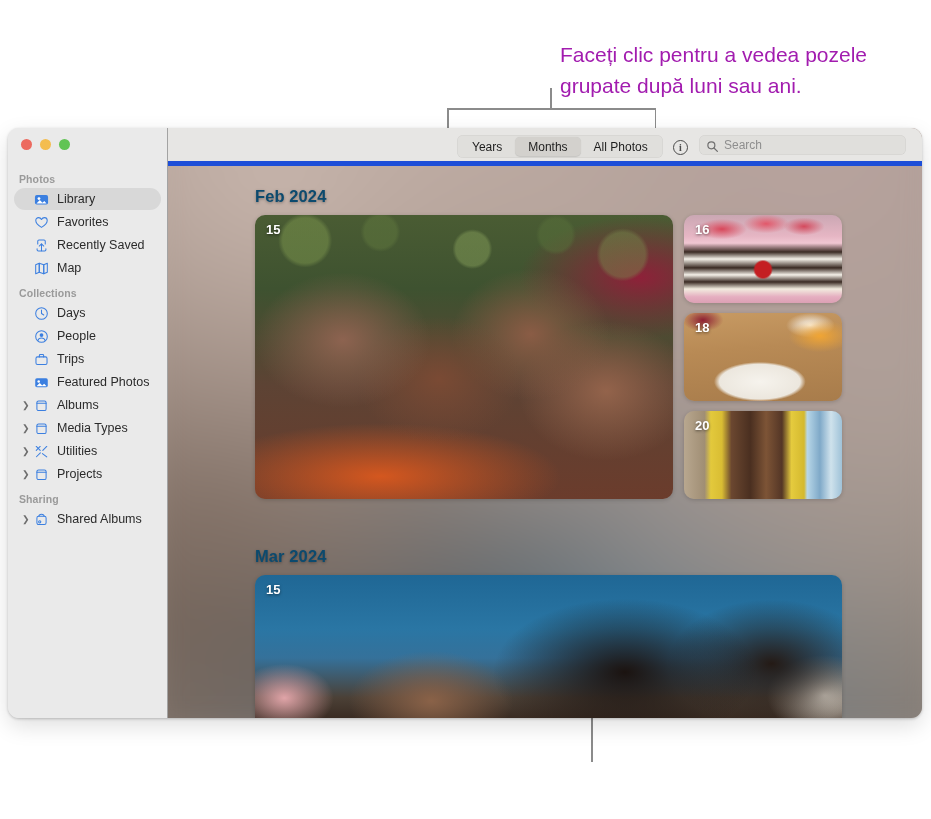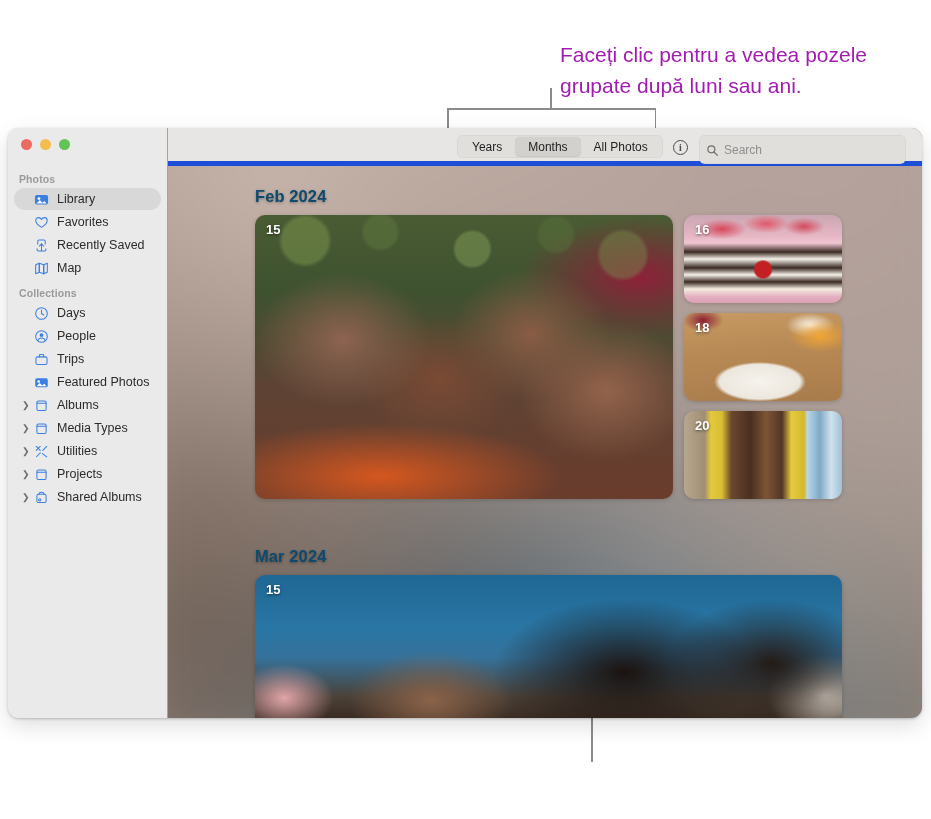--- a/index.html
+++ b/index.html
@@ -131,21 +131,21 @@
   #info-button {
     position: absolute; left: 505px; top: 12px;
     width: 15px; height: 15px; border-radius: 50%;
     border: 1.2px solid #4a4a4a; color: #4a4a4a;
     font-size: 10px; font-weight: 600;
     display: flex; align-items: center; justify-content: center;
     font-family: "Liberation Serif", serif;
   }
   #search-field {
     position: absolute; left: 531px; top: 7px;
-    width: 207px; height: 29px;
+    width: 207px; height: 20px;
     background: #e0dfdc; border-radius: 6px;
     display: flex; align-items: center; padding-left: 7px;
     box-shadow: inset 0 0 0 .5px rgba(0,0,0,.07);
   }
   #search-field .mag { width: 13px; height: 13px; color: #6f6f6f; margin-right: 5px; }
   #search-placeholder { font-size: 12px; color: #8e8e8e; }
 
   
   #photo-area { position: absolute; left: 0; top: 38px; width: 754px; height: 552px; }
   .month-title {
@@ -377,20 +377,21 @@
           <div class="sb-item">
             <span class="disc">❯</span>
             <span class="sb-ico">
               <svg viewBox="0 0 16 16" width="15" height="15" fill="none" stroke="#3b7fe0" stroke-width="1.1" stroke-linejoin="round" stroke-linecap="round">
                 <rect x="3.1" y="3.1" width="9.8" height="10.3" rx="1.8"></rect>
                 <path d="M3.1 5.6H12.9"></path>
               </svg>
             </span>
             <span>Projects</span>
           </div>
+          <div class="sb-header">Sharing</div>
           <div class="sb-item">
             <span class="disc">❯</span>
             <span class="sb-ico">
               <svg viewBox="0 0 16 16" width="15" height="15" fill="none" stroke="#3b7fe0" stroke-width="1.1" stroke-linejoin="round" stroke-linecap="round">
                 <rect x="3.1" y="4.6" width="9.8" height="8.8" rx="1.8"></rect>
                 <path d="M5.2 4.6C5.2 3.2 6.4 2.3 8 2.3C9.6 2.3 10.8 3.2 10.8 4.6"></path>
                 <circle cx="6.1" cy="10.5" r="1.2"></circle>
               </svg>
             </span>
             <span>Shared Albums</span>

